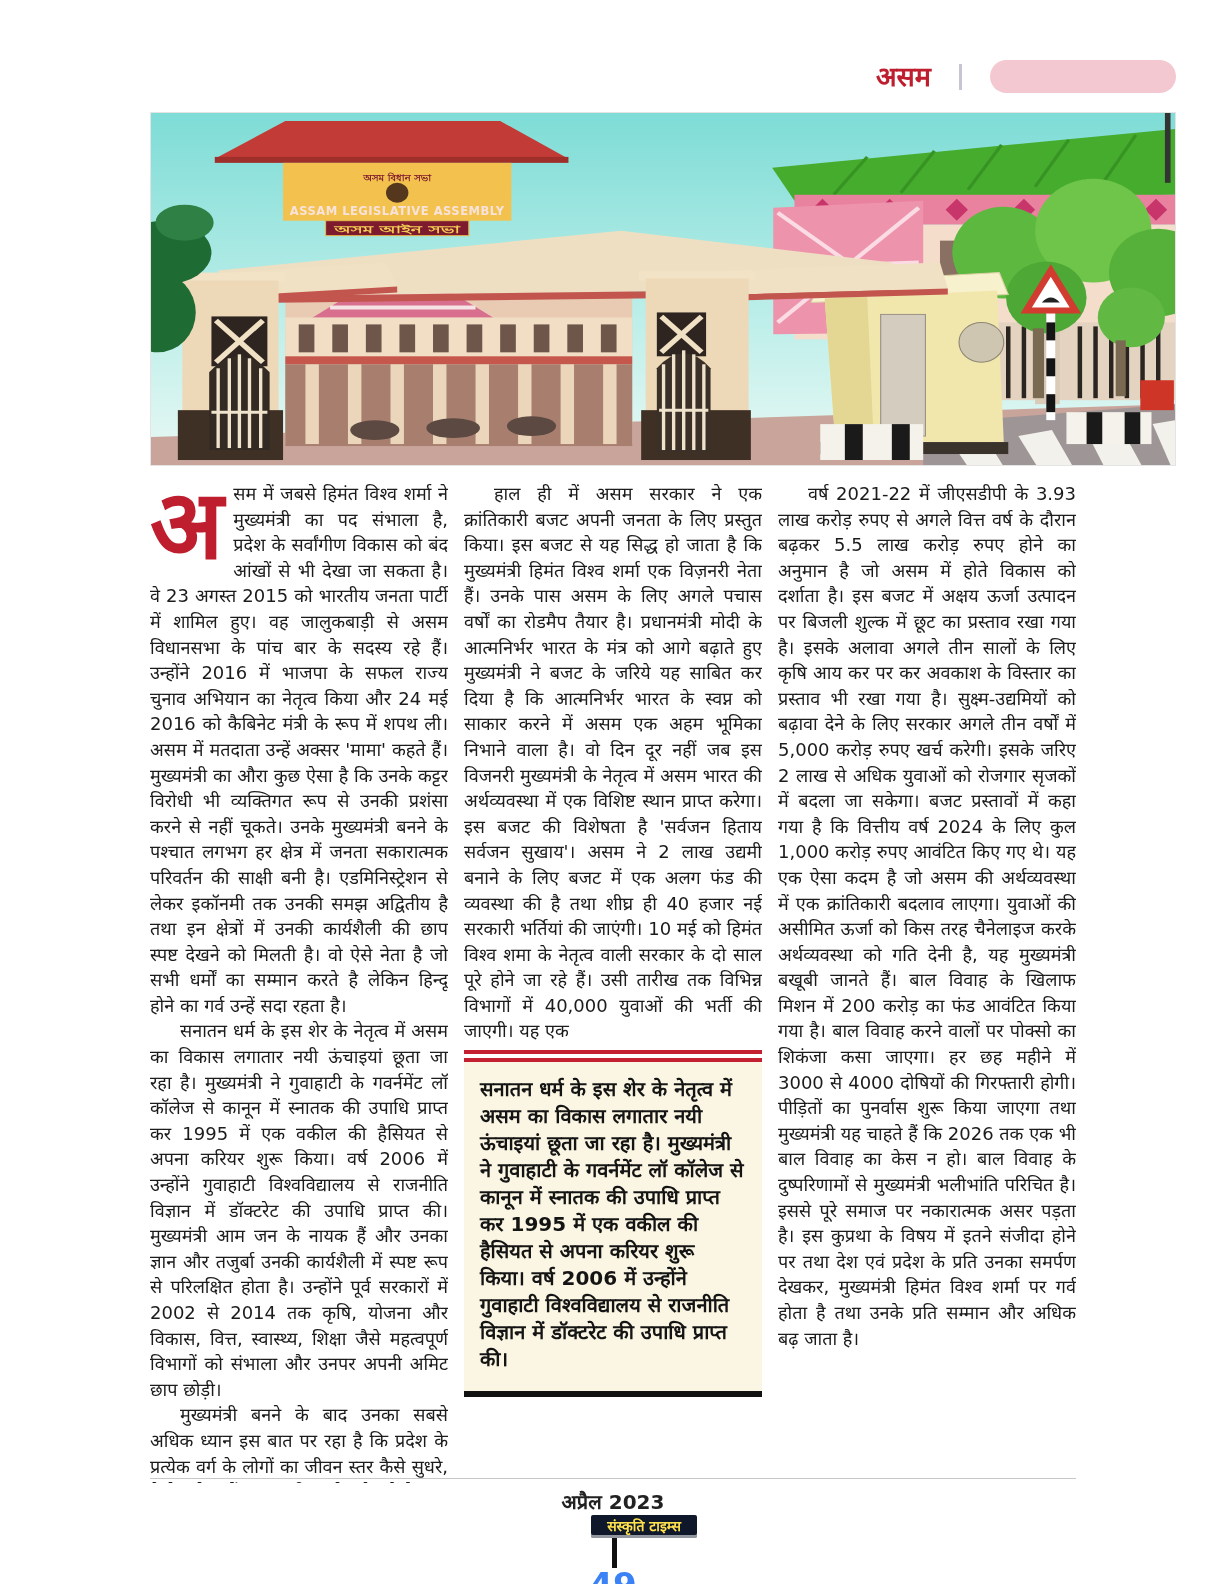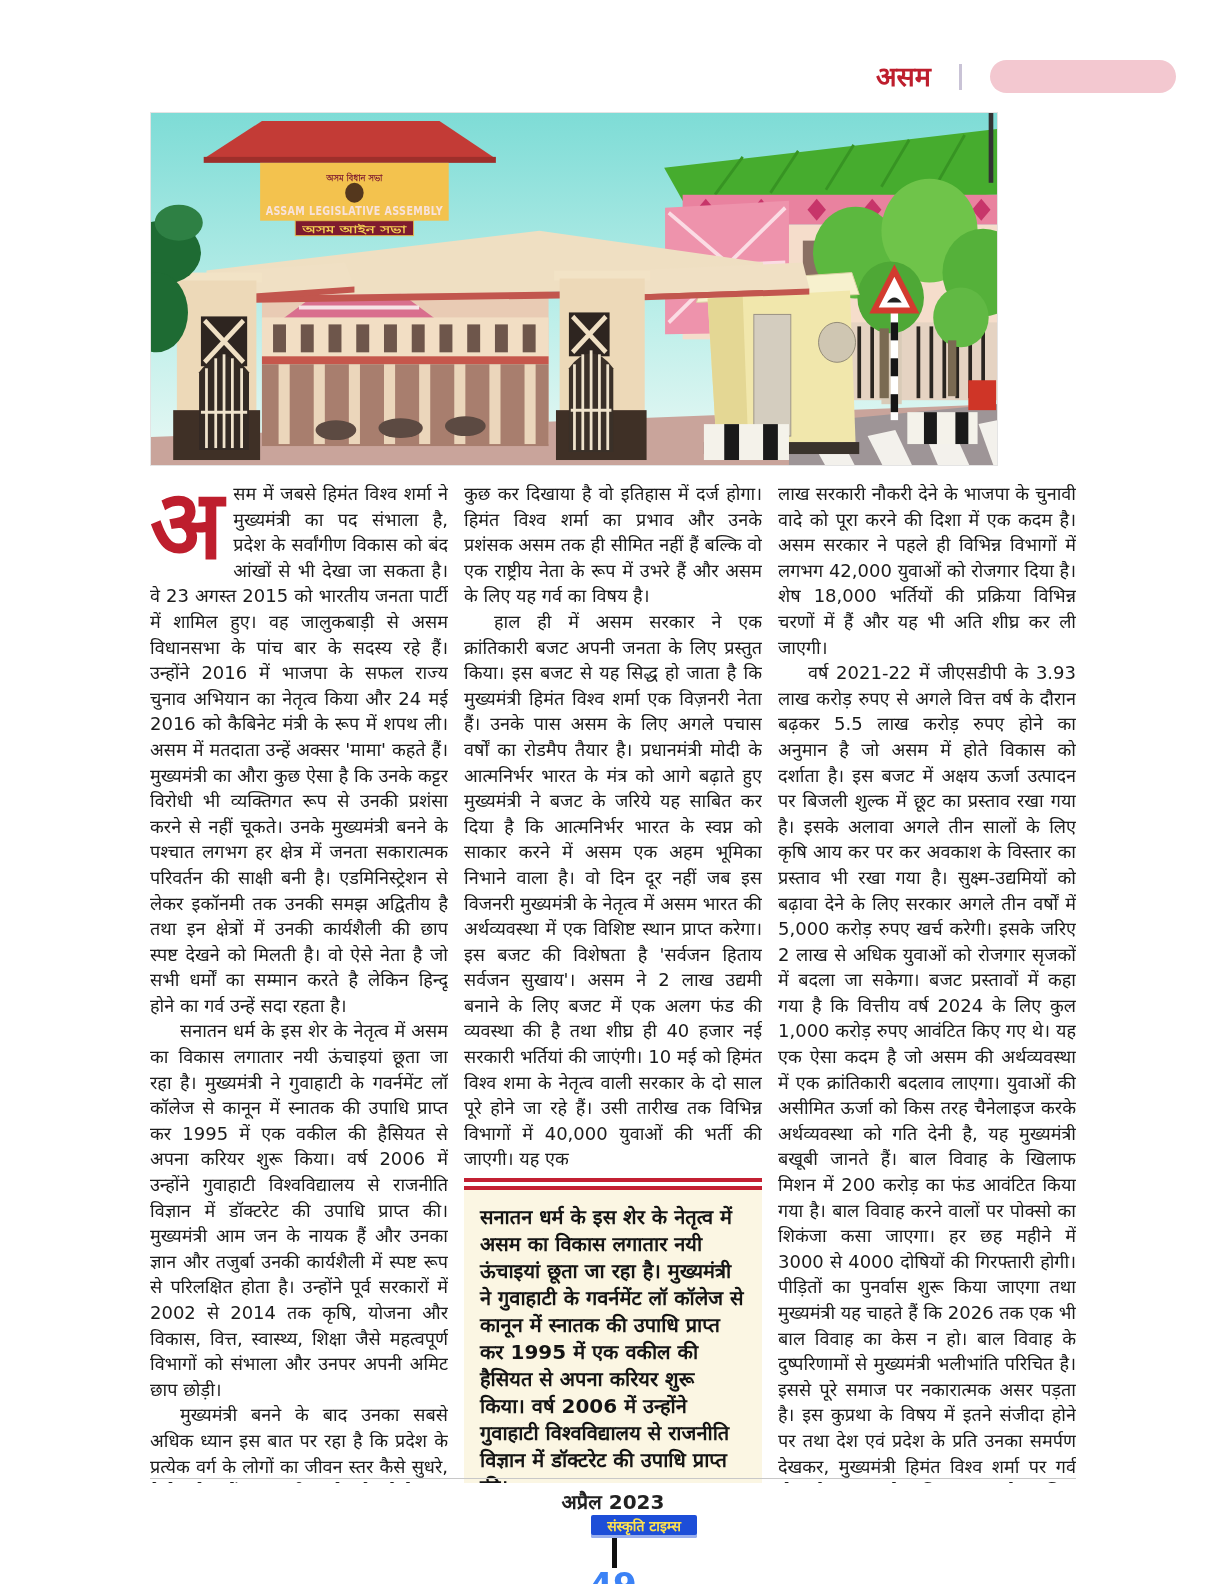--- a/index.html
+++ b/index.html
@@ -9,21 +9,21 @@
   }
   
   .page-header{
     position:absolute;top:60px;left:150px;width:1026px;
     display:flex;justify-content:flex-end;align-items:center;gap:28px;
   }
   .section-label{color:#BE1E2D;font-size:27px;font-weight:bold;line-height:1;}
   .header-divider{width:3px;height:26px;background:#C9C3D6;}
   .header-pill{width:186px;height:33px;background:#F3C8D0;border-radius:17px;}
   
-  .photo{position:absolute;top:112px;left:150px;width:848px;height:354px;margin:0;
+  .photo{position:absolute;top:112px;left:150px;width:1026px;height:354px;margin:0;
     border:1px solid #e4e4e4;box-sizing:border-box;}
   .photo svg{display:block;width:100%;height:100%;}
   
   .article{
     position:absolute;top:481px;left:150px;width:926px;height:1002px;
     display:flex;gap:16px;
   }
   .col{width:298px;height:1002px;overflow:hidden;text-align:justify;
     font-size:18px;line-height:25.6px;}
   .para{margin:0;}
@@ -45,21 +45,21 @@
     text-align:left;color:#141414;
   }
   
   .page-footer{
     position:absolute;top:1478px;left:150px;width:926px;
     border-top:1px solid #c8c8c8;padding-top:9px;
     display:flex;justify-content:flex-end;align-items:center;flex-direction:column;
   }
   .footer-month{font-weight:bold;font-size:20px;color:#222;}
   .footer-logo{
-    margin-left:62px;background:#1d4ed8;color:#FFE14E;font-weight:bold;
+    margin-left:62px;background:#0f172a;color:#FFE14E;font-weight:bold;
     font-size:14px;line-height:1;padding:4px 16px 5px;border-radius:2px;
     box-shadow:inset 0 -3px 0 rgba(255,255,255,.55);white-space:nowrap;
   }
   .footer-divider{width:5px;height:30px;background:#101010;margin:0 10px 0 12px;}
   .footer-pagenum{font-size:34px;font-weight:bold;color:#3b82f6;line-height:1;}
 </style>
 </head>
 <body>
 
 <header class="page-header">
@@ -279,29 +279,27 @@
 </figure>
 
 <main class="article">
   <div class="col">
     <p class="para"><span class="dropcap">अ</span><span>सम में जबसे हिमंत विश्व शर्मा ने मुख्यमंत्री का पद संभाला है, प्रदेश के सर्वांगीण विकास को बंद आंखों से भी देखा जा सकता है। वे 23 अगस्त 2015 को भारतीय जनता पार्टी में शामिल हुए। वह जालुकबाड़ी से असम विधानसभा के पांच बार के सदस्य रहे हैं। उन्होंने 2016 में भाजपा के सफल राज्य चुनाव अभियान का नेतृत्व किया और 24 मई 2016 को कैबिनेट मंत्री के रूप में शपथ ली। असम में मतदाता उन्हें अक्सर 'मामा' कहते हैं। मुख्यमंत्री का औरा कुछ ऐसा है कि उनके कट्टर विरोधी भी व्यक्तिगत रूप से उनकी प्रशंसा करने से नहीं चूकते। उनके मुख्यमंत्री बनने के पश्चात लगभग हर क्षेत्र में जनता सकारात्मक परिवर्तन की साक्षी बनी है। एडमिनिस्ट्रेशन से लेकर इकॉनमी तक उनकी समझ अद्वितीय है तथा इन क्षेत्रों में उनकी कार्यशैली की छाप स्पष्ट देखने को मिलती है। वो ऐसे नेता है जो सभी धर्मों का सम्मान करते है लेकिन हिन्दू होने का गर्व उन्हें सदा रहता है।</span></p>
     <p class="para indent">सनातन धर्म के इस शेर के नेतृत्व में असम का विकास लगातार नयी ऊंचाइयां छूता जा रहा है। मुख्यमंत्री ने गुवाहाटी के गवर्नमेंट लॉ कॉलेज से कानून में स्नातक की उपाधि प्राप्त कर 1995 में एक वकील की हैसियत से अपना करियर शुरू किया। वर्ष 2006 में उन्होंने गुवाहाटी विश्वविद्यालय से राजनीति विज्ञान में डॉक्टरेट की उपाधि प्राप्त की। मुख्यमंत्री आम जन के नायक हैं और उनका ज्ञान और तजुर्बा उनकी कार्यशैली में स्पष्ट रूप से परिलक्षित होता है। उन्होंने पूर्व सरकारों में 2002 से 2014 तक कृषि, योजना और विकास, वित्त, स्वास्थ्य, शिक्षा जैसे महत्वपूर्ण विभागों को संभाला और उनपर अपनी अमिट छाप छोड़ी।</p>
     <p class="para indent">मुख्यमंत्री बनने के बाद उनका सबसे अधिक ध्यान इस बात पर रहा है कि प्रदेश के प्रत्येक वर्ग के लोगों का जीवन स्तर कैसे सुधरे, कैसे प्रदेश में खुशहाली आये और कैसे युवा वर्ग को उचित मार्गदर्शन में समर्थ और सशक्त बनाया जा सके? 2 वर्ष की अल्पावधि में उन्होंने जो</p>
   </div>
 
   <div class="col">
-    <p class="para">कुछ कर दिखाया है वो इतिहास में दर्ज होगा। हिमंत विश्व शर्मा का प्रभाव और उनके प्रशंसक असम तक ही सीमित नहीं हैं बल्कि वो एक राष्ट्रीय नेता के रूप में उभरे हैं और असम के लिए यह गर्व का विषय है।</p>
     <p class="para indent">हाल ही में असम सरकार ने एक क्रांतिकारी बजट अपनी जनता के लिए प्रस्तुत किया। इस बजट से यह सिद्ध हो जाता है कि मुख्यमंत्री हिमंत विश्व शर्मा एक विज़नरी नेता हैं। उनके पास असम के लिए अगले पचास वर्षों का रोडमैप तैयार है। प्रधानमंत्री मोदी के आत्मनिर्भर भारत के मंत्र को आगे बढ़ाते हुए मुख्यमंत्री ने बजट के जरिये यह साबित कर दिया है कि आत्मनिर्भर भारत के स्वप्न को साकार करने में असम एक अहम भूमिका निभाने वाला है। वो दिन दूर नहीं जब इस विजनरी मुख्यमंत्री के नेतृत्व में असम भारत की अर्थव्यवस्था में एक विशिष्ट स्थान प्राप्त करेगा। इस बजट की विशेषता है 'सर्वजन हिताय सर्वजन सुखाय'। असम ने 2 लाख उद्यमी बनाने के लिए बजट में एक अलग फंड की व्यवस्था की है तथा शीघ्र ही 40 हजार नई सरकारी भर्तियां की जाएंगी। 10 मई को हिमंत विश्व शमा के नेतृत्व वाली सरकार के दो साल पूरे होने जा रहे हैं। उसी तारीख तक विभिन्न विभागों में 40,000 युवाओं की भर्ती की जाएगी। यह एक</p>
     <aside class="quote-box">
       <p>सनातन धर्म के इस शेर के नेतृत्व में असम का विकास लगातार नयी ऊंचाइयां छूता जा रहा है। मुख्यमंत्री ने गुवाहाटी के गवर्नमेंट लॉ कॉलेज से कानून में स्नातक की उपाधि प्राप्त कर 1995 में एक वकील की हैसियत से अपना करियर शुरू किया। वर्ष 2006 में उन्होंने गुवाहाटी विश्वविद्यालय से राजनीति विज्ञान में डॉक्टरेट की उपाधि प्राप्त की।</p>
     </aside>
   </div>
 
   <div class="col">
-    <p class="para">लाख सरकारी नौकरी देने के भाजपा के चुनावी वादे को पूरा करने की दिशा में एक कदम है। असम सरकार ने पहले ही विभिन्न विभागों में लगभग 42,000 युवाओं को रोजगार दिया है। शेष 18,000 भर्तियों की प्रक्रिया विभिन्न चरणों में हैं और यह भी अति शीघ्र कर ली जाएगी।</p>
     <p class="para indent">वर्ष 2021-22 में जीएसडीपी के 3.93 लाख करोड़ रुपए से अगले वित्त वर्ष के दौरान बढ़कर 5.5 लाख करोड़ रुपए होने का अनुमान है जो असम में होते विकास को दर्शाता है। इस बजट में अक्षय ऊर्जा उत्पादन पर बिजली शुल्क में छूट का प्रस्ताव रखा गया है। इसके अलावा अगले तीन सालों के लिए कृषि आय कर पर कर अवकाश के विस्तार का प्रस्ताव भी रखा गया है। सुक्ष्म-उद्यमियों को बढ़ावा देने के लिए सरकार अगले तीन वर्षों में 5,000 करोड़ रुपए खर्च करेगी। इसके जरिए 2 लाख से अधिक युवाओं को रोजगार सृजकों में बदला जा सकेगा। बजट प्रस्तावों में कहा गया है कि वित्तीय वर्ष 2024 के लिए कुल 1,000 करोड़ रुपए आवंटित किए गए थे। यह एक ऐसा कदम है जो असम की अर्थव्यवस्था में एक क्रांतिकारी बदलाव लाएगा। युवाओं की असीमित ऊर्जा को किस तरह चैनेलाइज करके अर्थव्यवस्था को गति देनी है, यह मुख्यमंत्री बखूबी जानते हैं। बाल विवाह के खिलाफ मिशन में 200 करोड़ का फंड आवंटित किया गया है। बाल विवाह करने वालों पर पोक्सो का शिकंजा कसा जाएगा। हर छह महीने में 3000 से 4000 दोषियों की गिरफ्तारी होगी। पीड़ितों का पुनर्वास शुरू किया जाएगा तथा मुख्यमंत्री यह चाहते हैं कि 2026 तक एक भी बाल विवाह का केस न हो। बाल विवाह के दुष्परिणामों से मुख्यमंत्री भलीभांति परिचित है। इससे पूरे समाज पर नकारात्मक असर पड़ता है। इस कुप्रथा के विषय में इतने संजीदा होने पर तथा देश एवं प्रदेश के प्रति उनका समर्पण देखकर, मुख्यमंत्री हिमंत विश्व शर्मा पर गर्व होता है तथा उनके प्रति सम्मान और अधिक बढ़ जाता है।</p>
 
   </div>
 </main>
 
 <footer class="page-footer">
   <span class="footer-month">अप्रैल 2023</span>
   <span class="footer-logo">संस्कृति टाइम्स</span>
   <span class="footer-divider"></span>
   <span class="footer-pagenum">49</span>

